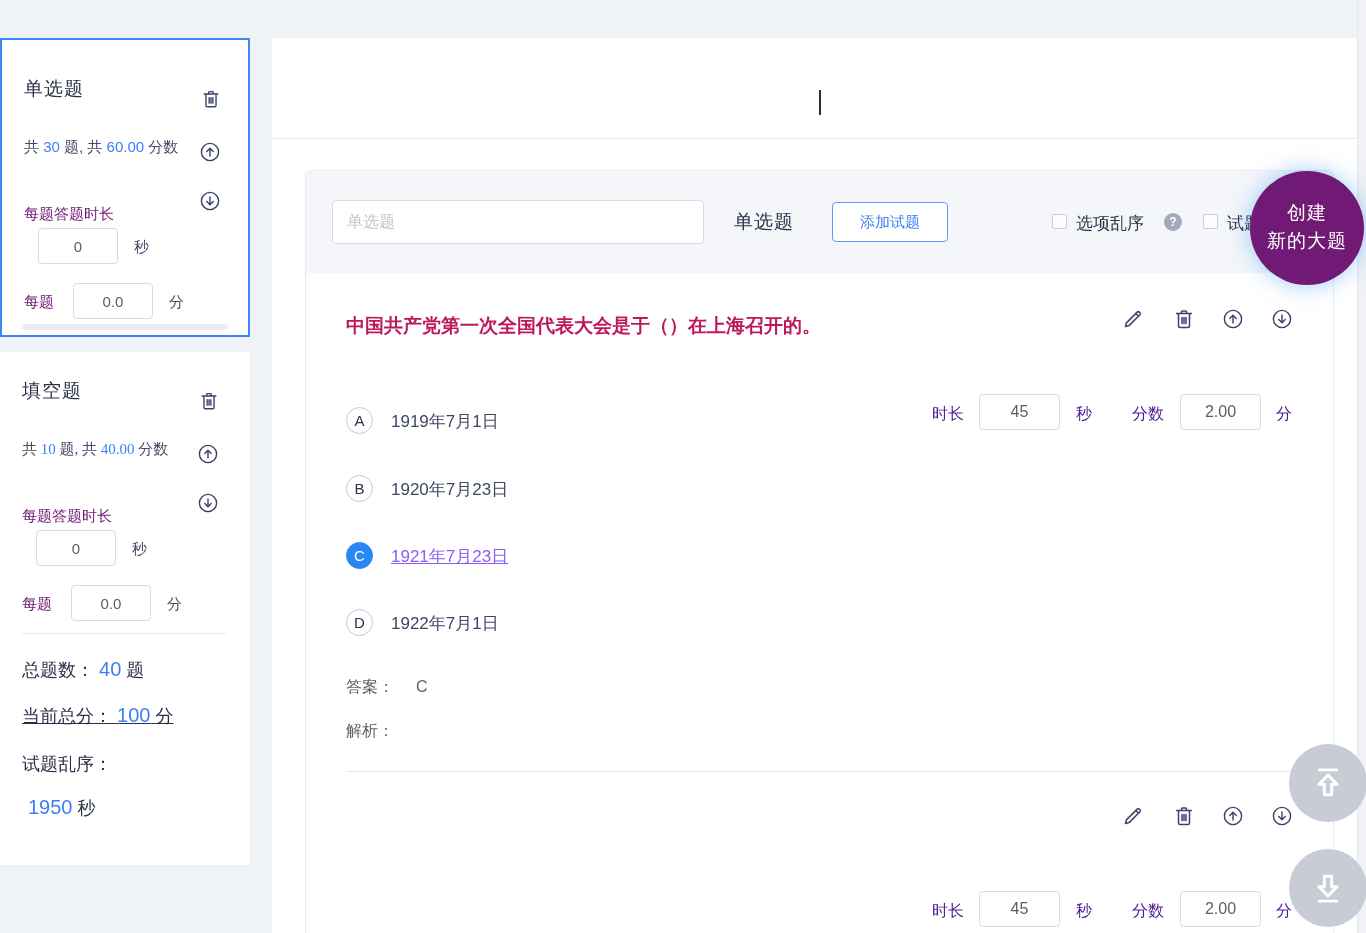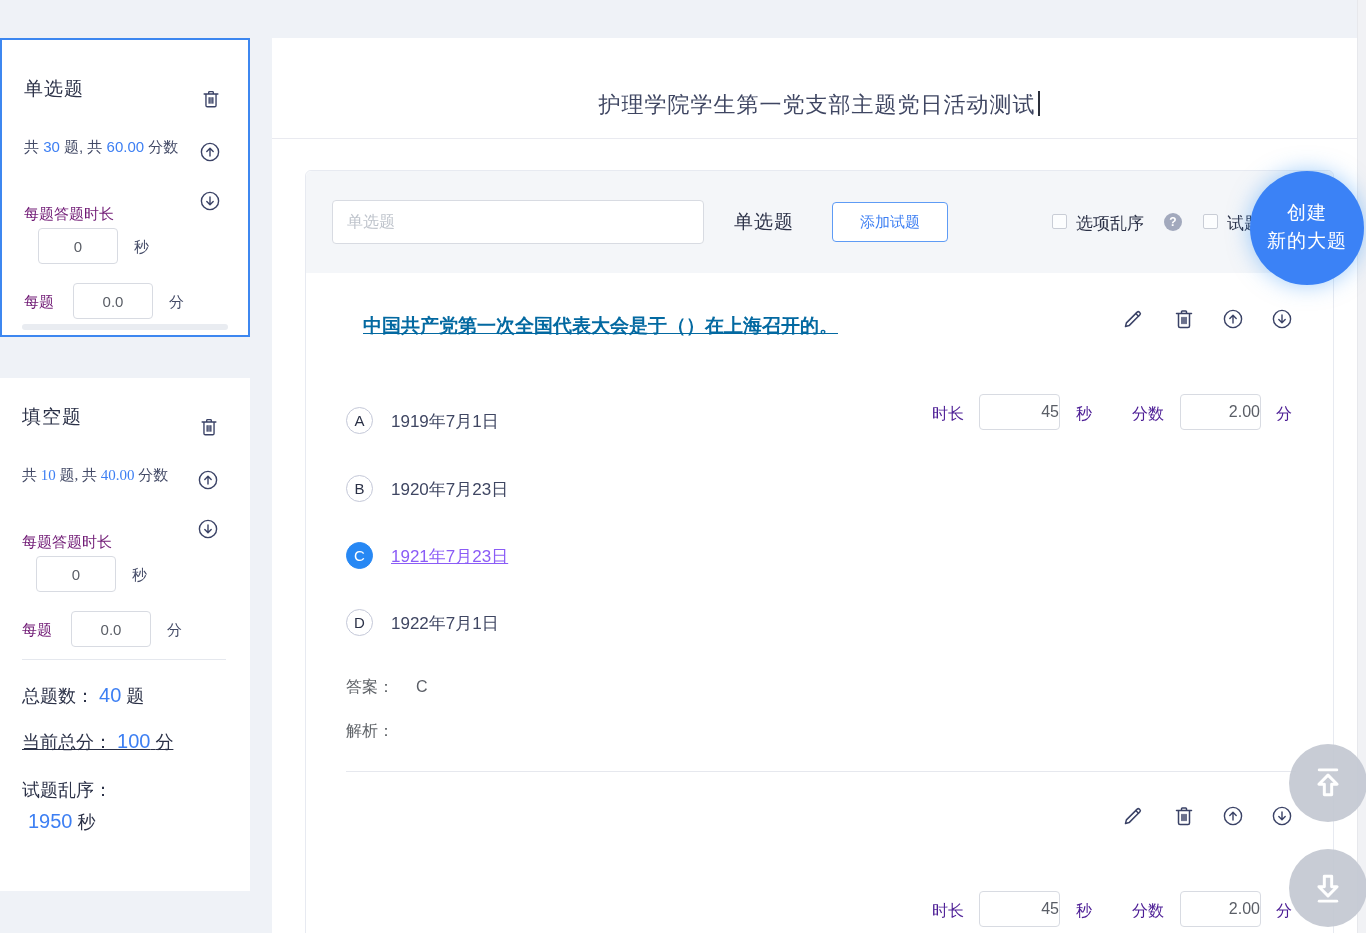--- a/index.html
+++ b/index.html
@@ -7,21 +7,21 @@
   body {
     font-family:"Liberation Sans","DejaVu Sans",sans-serif;
     background:#eff2f7;
     position:relative;
     color:#3f4662;
   }
 
   
   .side-card { position:absolute; left:0; width:250px; background:#fff; }
   .card1 { top:38px; height:299px; border:2px solid #3d87f0; }
-  .card2 { top:352px; height:513px;margin-top:26px; }
+  .card2 { top:352px; height:513px; }
 
   .side-title { position:absolute; left:22px; font-size:19px; color:#2b3147; font-weight:500; letter-spacing:1px; }
   .side-trash { position:absolute; left:198px; width:22px; height:22px; cursor:pointer; }
   .side-stats { position:absolute; left:22px; width:170px; font-size:15px; line-height:24px; color:#434a66; }
   .num-blue { color:#3d7ff3; }
   .mini-circ { position:absolute; left:196px; width:24px; height:24px; cursor:pointer; }
   .side-label { position:absolute; left:22px; font-size:15px; color:#701a75; }
   .side-input { position:absolute; width:80px; height:36px; border:1px solid #d8dbe2; border-radius:4px;
                 text-align:center; font-size:15px; color:#5a5e66; background:#fff; outline:none;
                 font-family:"Liberation Sans","DejaVu Sans",sans-serif; }
@@ -54,41 +54,41 @@
             border-radius:4px; background:#fff; color:#3d7ff3; font-size:15px; cursor:pointer;
             font-family:"Liberation Sans","DejaVu Sans",sans-serif; }
   .cb-box { position:absolute; top:43px; width:15px; height:15px; border:1px solid #c9cdd6; border-radius:2px;
             background:#fcfdfe; cursor:pointer; }
   .cb-label { position:absolute; top:41px; font-size:17px; color:#2b3147; }
   .help-circ { position:absolute; left:858px; top:42px; width:18px; height:18px; border-radius:50%;
                background:#a2a9bd; color:#fff; font-size:12px; font-weight:bold; text-align:center;
                line-height:18px; cursor:pointer; }
 
   
-  .q-text { position:absolute; left:57px; width:485px; font-size:19px; font-weight:700; color:#0369a1;
-            line-height:34px;text-decoration:underline; }
+  .q-text { position:absolute; left:40px; width:485px; font-size:19px; font-weight:700; color:#be185d;
+            line-height:34px; }
   .q-icon { position:absolute; width:24px; height:24px; cursor:pointer; }
   .meta-label { position:absolute; font-size:16px; color:#4c1d95; }
   .meta-input { position:absolute; width:81px; height:36px; border:1px solid #d8dbe2; border-radius:4px;
-                text-align:right; font-size:16px; color:#5a5e66; background:#fff; outline:none;
+                text-align:center; font-size:16px; color:#5a5e66; background:#fff; outline:none;
                 font-family:"Liberation Sans","DejaVu Sans",sans-serif; }
   .opt-row { position:absolute; left:40px; height:28px; }
   .opt-circ { position:absolute; left:0; top:0; width:27px; height:27px; border-radius:50%;
               border:1px solid #c4c8d8; background:#fff; color:#2b3147; font-size:15px;
               text-align:center; line-height:26px; cursor:pointer; }
   .opt-circ.sel { background:#2788f4; border-color:#2788f4; color:#fff; }
   .opt-text { position:absolute; left:45px; top:3px; font-size:17px; color:#3f4662; white-space:nowrap; }
   .opt-text.sel { color:#8b5cf6;text-decoration:underline; }
   .ans-row { position:absolute; left:40px; font-size:16px; color:#5f6368; }
   .ans-val { margin-left:22px; color:#5a5e66; }
   .q-divider { position:absolute; left:40px; width:950px; height:1px; background:#e6e8ee; }
 
   
   .fab { position:absolute; left:1250px; top:171px; width:114px; height:114px; border-radius:50%;
-         background:#3b82f6; box-shadow:0 0 22px rgba(63,155,248,.5); color:#fff; text-align:center;
+         background:#701a75; box-shadow:0 0 22px rgba(63,155,248,.5); color:#fff; text-align:center;
          cursor:pointer; z-index:20; padding-top:28px; font-size:19px; line-height:28px; font-weight:500;
          letter-spacing:1px; }
 
   
   .scroll-btn { position:absolute; left:1289px; width:78px; height:78px; border-radius:50%;
                 background:rgba(195,200,209,0.92); cursor:pointer; z-index:15;
                 display:flex; align-items:center; justify-content:center; }
   .scroll-top { top:744px; }
   .scroll-bottom { top:849px; }
 
@@ -176,28 +176,28 @@
     <span class="total-unit">题</span>
   </div>
   <div class="total-row" style="top:352px;text-decoration:underline;">
     <span>当前总分：</span>
     <span class="total-num">100</span>
     <span class="total-unit">分</span>
   </div>
   <div class="total-row" style="top:400px;">
     <span>试题乱序：</span>
   </div>
-  <div class="total-row" style="top:432px; left:28px;">
+  <div class="total-row" style="top:444px; left:28px;">
     <span class="total-num">1950</span>
     <span class="total-unit">秒</span>
   </div>
 </div>
 
 <div class="main-panel">
-  <div class="doc-title"><span>护理学院学生第一党支部主题党日活动测试</span><span class="caret"></span></div>
+  <div class="doc-title"><span class="caret"></span></div>
   <div class="title-divider"></div>
 
   <div class="section">
 
     <div class="section-toolbar">
       <input class="tb-input" placeholder="单选题" style="">
       <div class="tb-label">单选题</div>
       <button class="tb-add">添加试题</button>
       <span class="cb-box" style="left:746px;"></span>
       <span class="cb-label" style="left:770px;">选项乱序</span>

